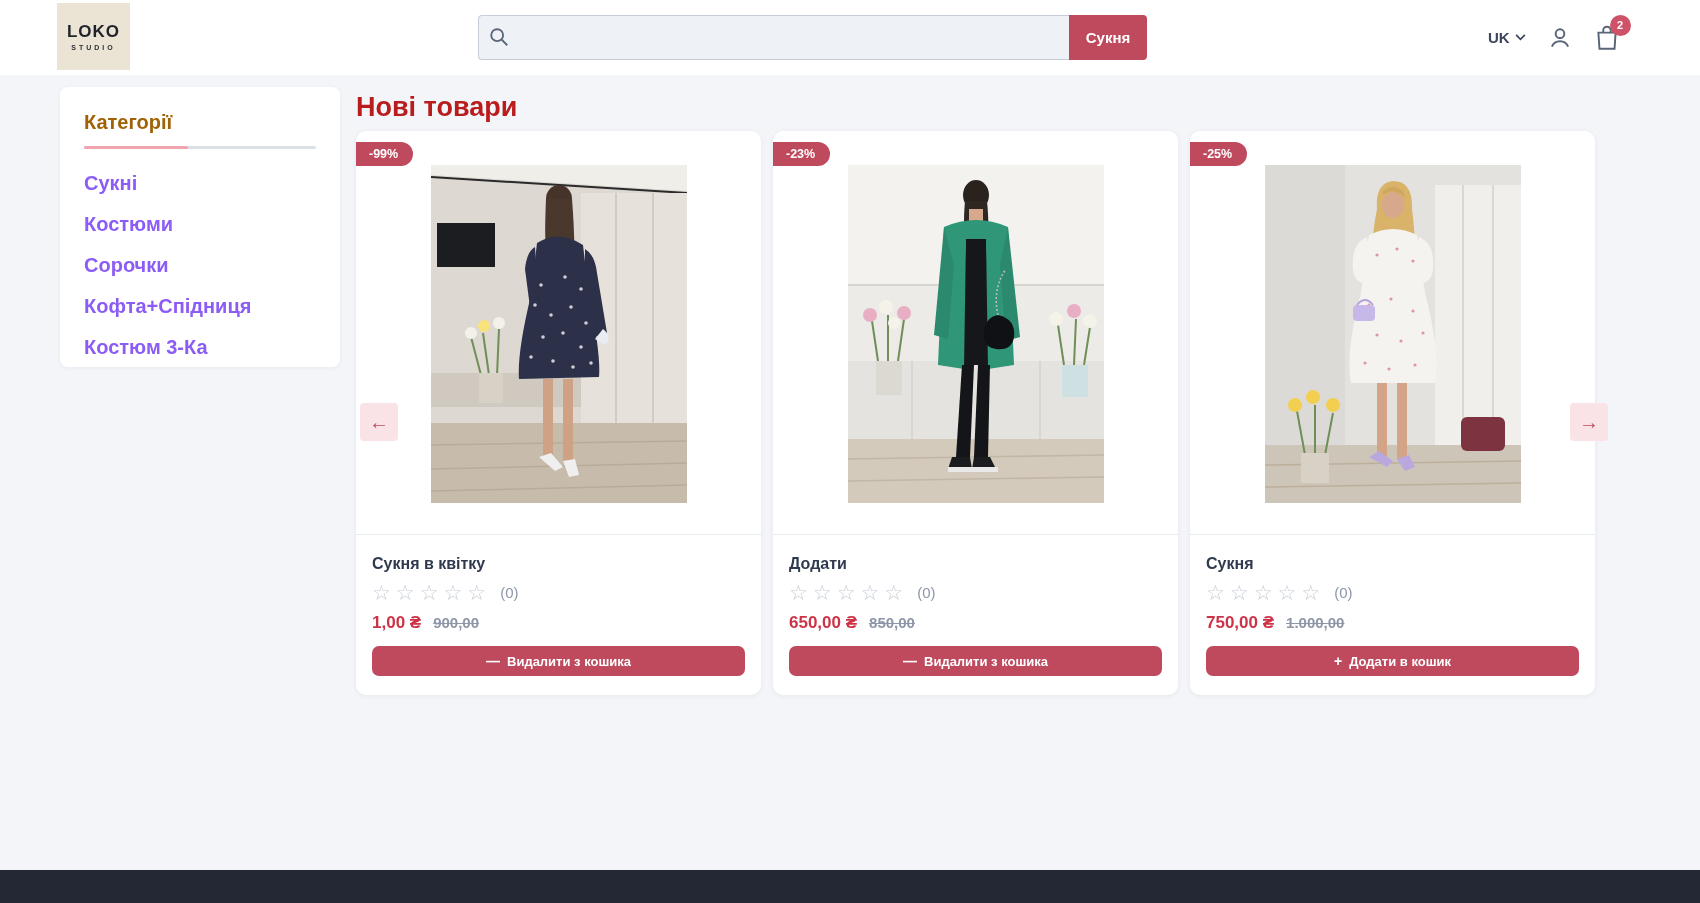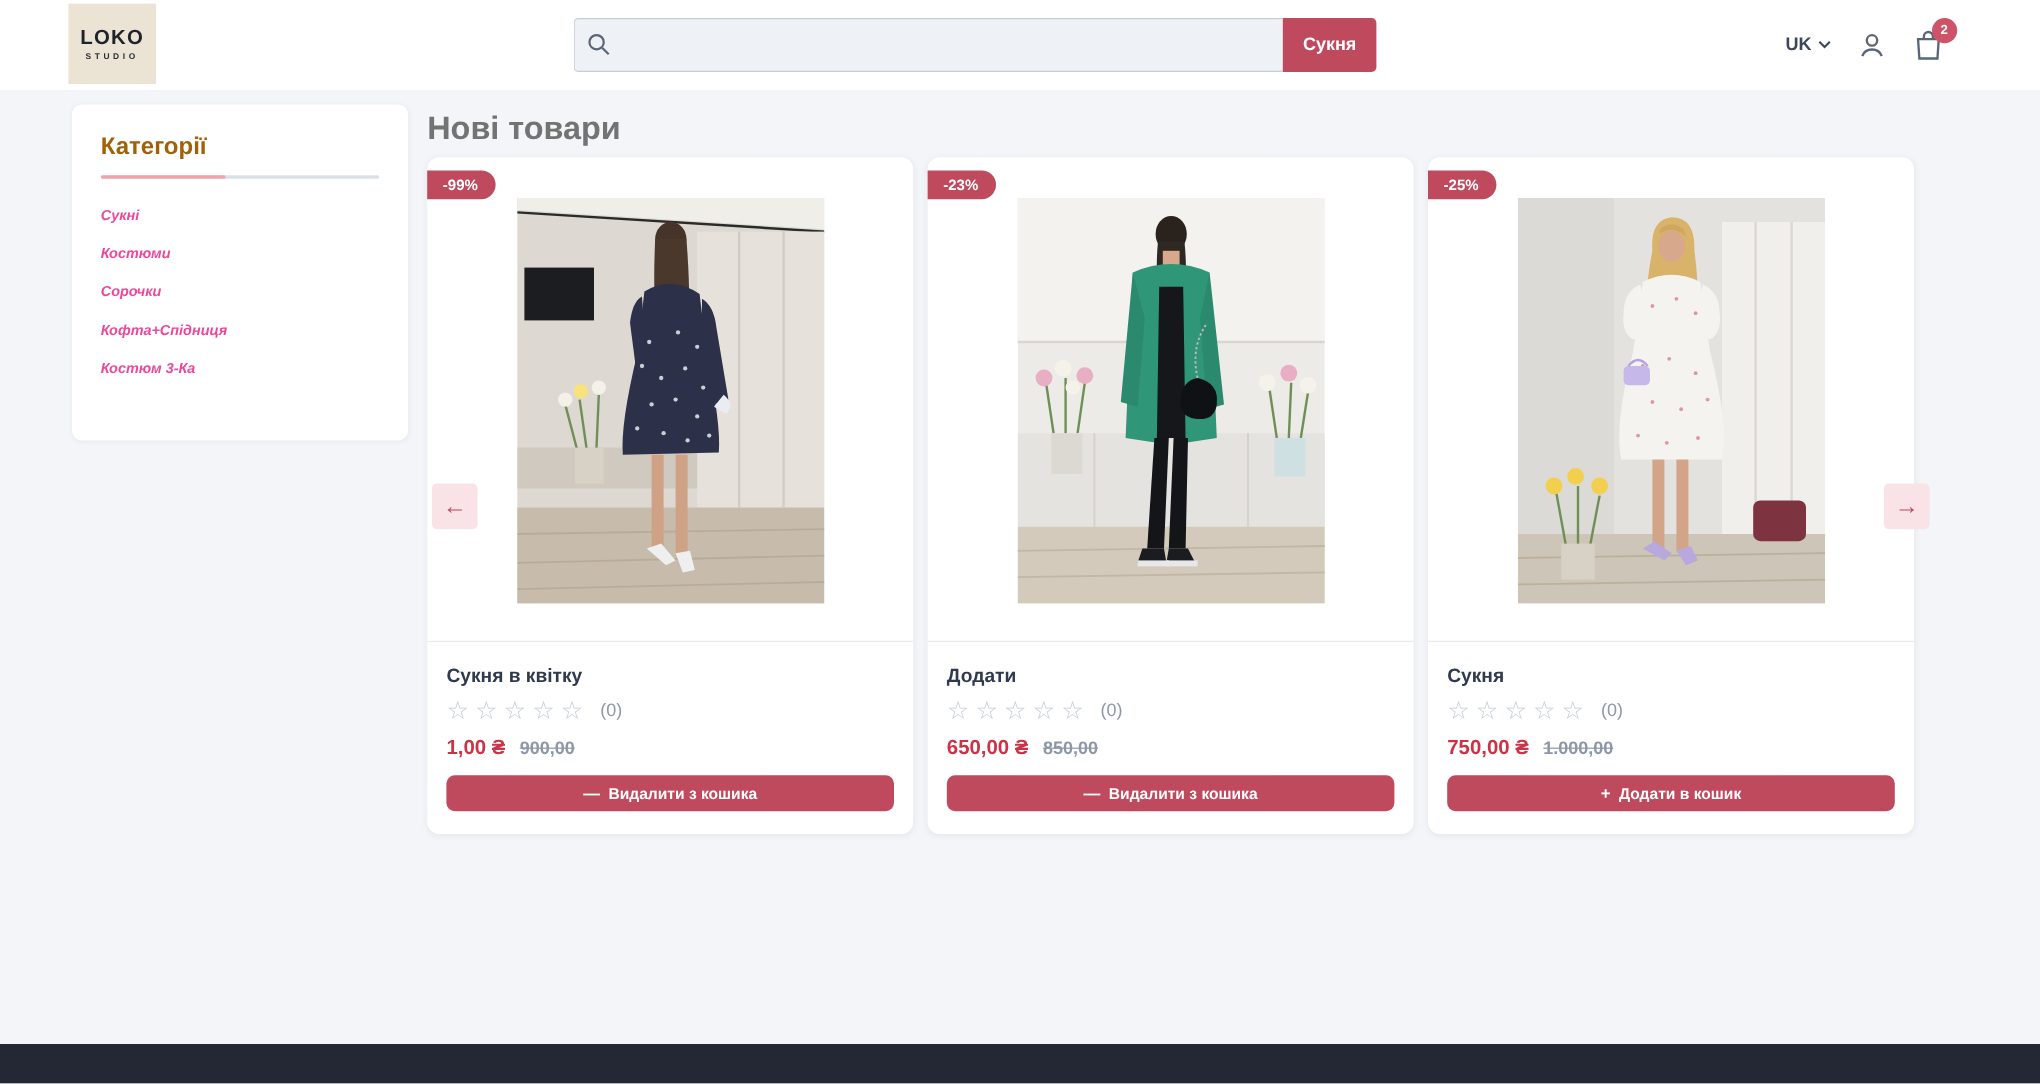--- a/index.html
+++ b/index.html
@@ -26,24 +26,24 @@
   .icon-btn { background:none; border:none; cursor:pointer; position:relative; display:flex; align-items:center; padding:0; }
   .cart-badge { position:absolute; top:-9px; right:-11px; width:21px; height:21px; background:#ce5268; border-radius:50%;
                 color:#fff; font-size:11px; font-weight:bold; display:flex; align-items:center; justify-content:center; }
 
   
   .sidebar { position:absolute; left:60px; top:87px; width:280px; height:280px; background:#ffffff; border-radius:8px;
              box-shadow:0 1px 4px rgba(40,50,70,.06); padding:24px; }
   .sidebar-title { font-size:20px; font-weight:bold; color:#a16207; margin-bottom:12px; }
   .sidebar-divider { height:3px; background:#dcе1e7; background:#dce1e7; border-radius:2px; position:relative; margin-bottom:14px; }
   .sidebar-divider::before { content:""; position:absolute; left:0; top:0; height:3px; width:45%; background:#efa4ae; border-radius:2px; }
-  .sidebar-item { display:block; font-size:12px; font-weight:600; color:#ec4899; padding:9px 0; cursor:pointer; text-decoration:none;font-style:italic; }
-
-  
-  .page-title { position:absolute; left:356px; top:92px; font-size:27px; font-weight:bold; color:#737373; }
+  .sidebar-item { display:block; font-size:20px; font-weight:600; color:#8b5cf6; padding:9px 0; cursor:pointer; text-decoration:none; }
+
+  
+  .page-title { position:absolute; left:356px; top:92px; font-size:27px; font-weight:bold; color:#b91c1c; }
   .cards { position:absolute; left:356px; top:131px; display:flex; gap:12px; }
   .card { width:405px; height:564px; background:#ffffff; border-radius:10px; box-shadow:0 1px 5px rgba(40,50,70,.07);
           position:relative; }
   .card-media { height:404px; border-bottom:1px solid #e8ebf0; display:flex; justify-content:center; }
   .product-image { margin-top:34px; width:256px; height:338px; cursor:pointer; display:block; }
   .discount-badge { position:absolute; left:0; top:11px; background:#bf4a5e; color:#fff; font-size:12.5px; font-weight:bold;
                     padding:5px 15px 5px 13px; border-radius:0 999px 999px 0; }
   .card-info { padding:20px 16px 0 16px; }
   .product-name { font-size:16px; font-weight:bold; color:#2f3a4e; cursor:pointer; }
   .rating-row { display:flex; align-items:center; gap:9px; margin-top:9px; }

